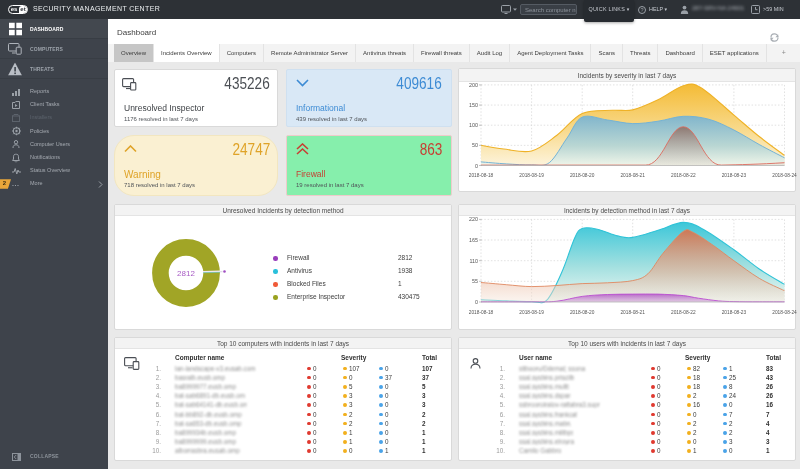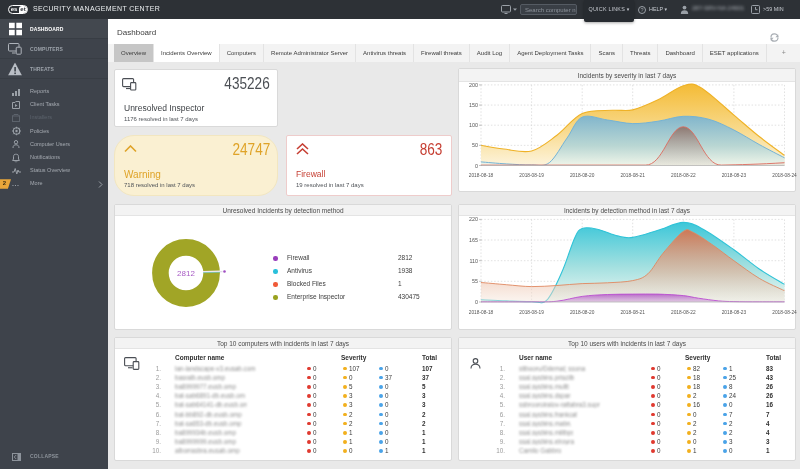--- a/index.html
+++ b/index.html
@@ -175,31 +175,39 @@
     <svg class="abs" style="left:7px;top:8px;" width="15" height="13" viewBox="0 0 15 13">
       <rect x="0.6" y="0.6" width="11" height="8" rx="1" fill="none" stroke="#4a4e54" stroke-width="1.1"></rect>
       <rect x="4" y="10" width="4" height="1.1" fill="#4a4e54"></rect>
       <rect x="8.6" y="4.6" width="5.2" height="7.4" rx="0.8" fill="#fff" stroke="#4a4e54" stroke-width="1.1"></rect>
     </svg>
     <div class="abs" style="right:7px;top:4px;font-size:17px;color:#4b4f54;transform:scaleX(0.8);transform-origin:right top;">435226</div>
     <div class="abs" style="left:9px;top:33px;font-size:8.5px;color:#3a3e42;">Unresolved Inspector</div>
     <div class="abs" style="left:9px;top:46px;font-size:6px;color:#4f5358;">1176 resolved in last 7 days</div>
   </div>
 
+  <div class="panel" style="left:178px;top:50px;width:166px;height:58px;background:#d9e8f6;border-color:#cfe0f0;">
+    <svg class="abs" style="left:9px;top:9px;" width="13" height="8" viewBox="0 0 13 8">
+      <path d="M1 1 L6.5 6.5 L12 1" fill="none" stroke="#3d8bd4" stroke-width="1.6"></path>
+    </svg>
+    <div class="abs" style="right:9px;top:4px;font-size:17px;color:#3d8bd4;transform:scaleX(0.8);transform-origin:right top;">409616</div>
+    <div class="abs" style="left:9px;top:33px;font-size:8.5px;color:#3d8bd4;">Informational</div>
+    <div class="abs" style="left:9px;top:46px;font-size:6px;color:#4f5358;">439 resolved in last 7 days</div>
+  </div>
 
   <div class="panel" style="left:6px;top:116px;width:164px;height:61px;background:#faf0d2;border-color:#f2e6c0;border-radius:20px;">
     <svg class="abs" style="left:9px;top:9px;" width="13" height="8" viewBox="0 0 13 8">
       <path d="M1 6.5 L6.5 1 L12 6.5" fill="none" stroke="#dfa328" stroke-width="1.6"></path>
     </svg>
     <div class="abs" style="right:7px;top:4px;font-size:17px;color:#dfa328;transform:scaleX(0.8);transform-origin:right top;">24747</div>
     <div class="abs" style="left:9px;top:33px;font-size:10px;color:#dfa328;">Warning</div>
     <div class="abs" style="left:9px;top:46px;font-size:6px;color:#4f5358;">718 resolved in last 7 days</div>
   </div>
 
-  <div class="panel" style="left:178px;top:116px;width:166px;height:61px;background:#ffffff;border-color:#eecccb;">
+  <div class="panel" style="left:178px;top:116px;width:166px;height:61px;background:#86efac;border-color:#eecccb;">
     <svg class="abs" style="left:9px;top:7px;" width="13" height="12" viewBox="0 0 13 12">
       <path d="M1 6 L6.5 1 L12 6" fill="none" stroke="#c63f33" stroke-width="1.6"></path>
       <path d="M1 11 L6.5 6 L12 11" fill="none" stroke="#c63f33" stroke-width="1.6"></path>
     </svg>
     <div class="abs" style="right:9px;top:4px;font-size:17px;color:#c63f33;transform:scaleX(0.8);transform-origin:right top;">863</div>
     <div class="abs" style="left:9px;top:33px;font-size:8.5px;color:#c63f33;">Firewall</div>
     <div class="abs" style="left:9px;top:46px;font-size:6px;color:#4f5358;">19 resolved in last 7 days</div>
   </div>
 
   <div class="panel" style="left:350px;top:49px;width:338px;height:124px;">

